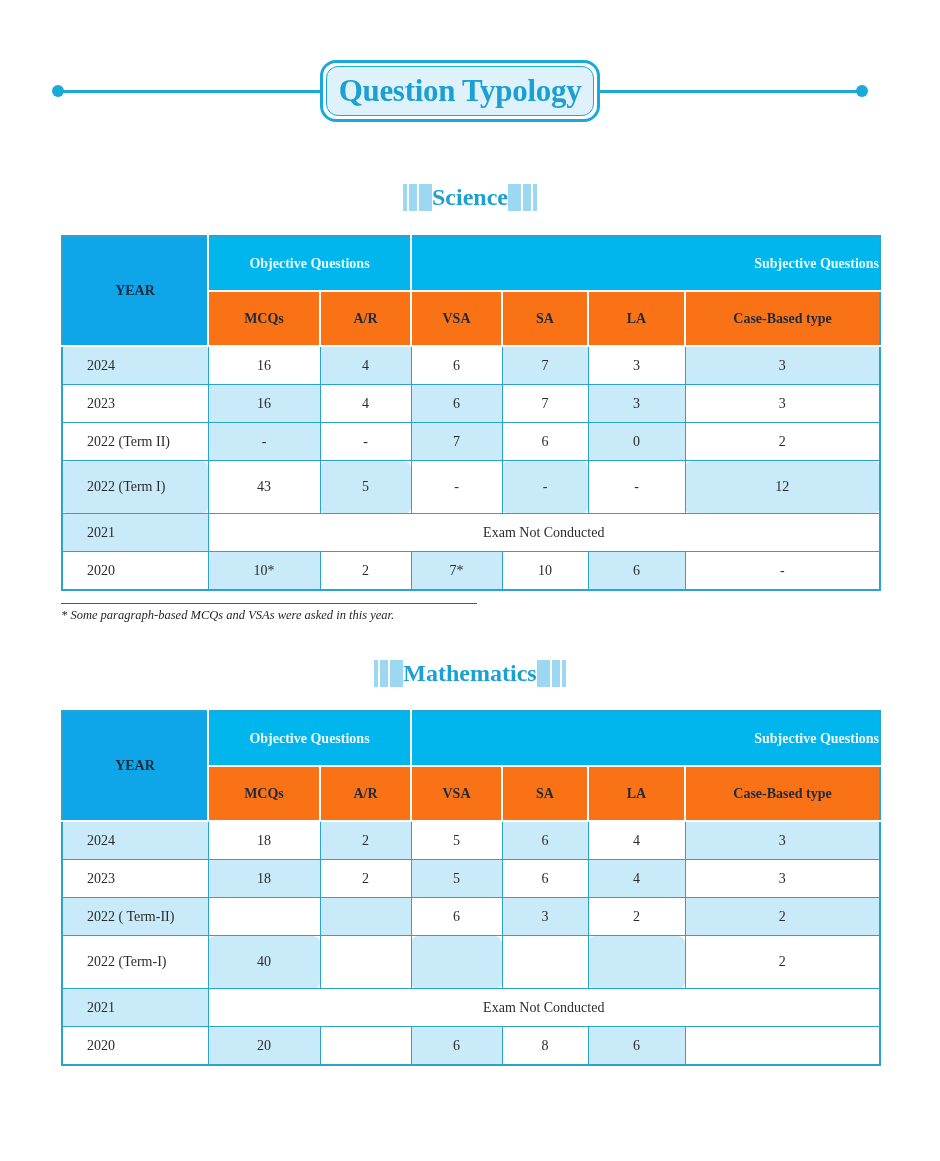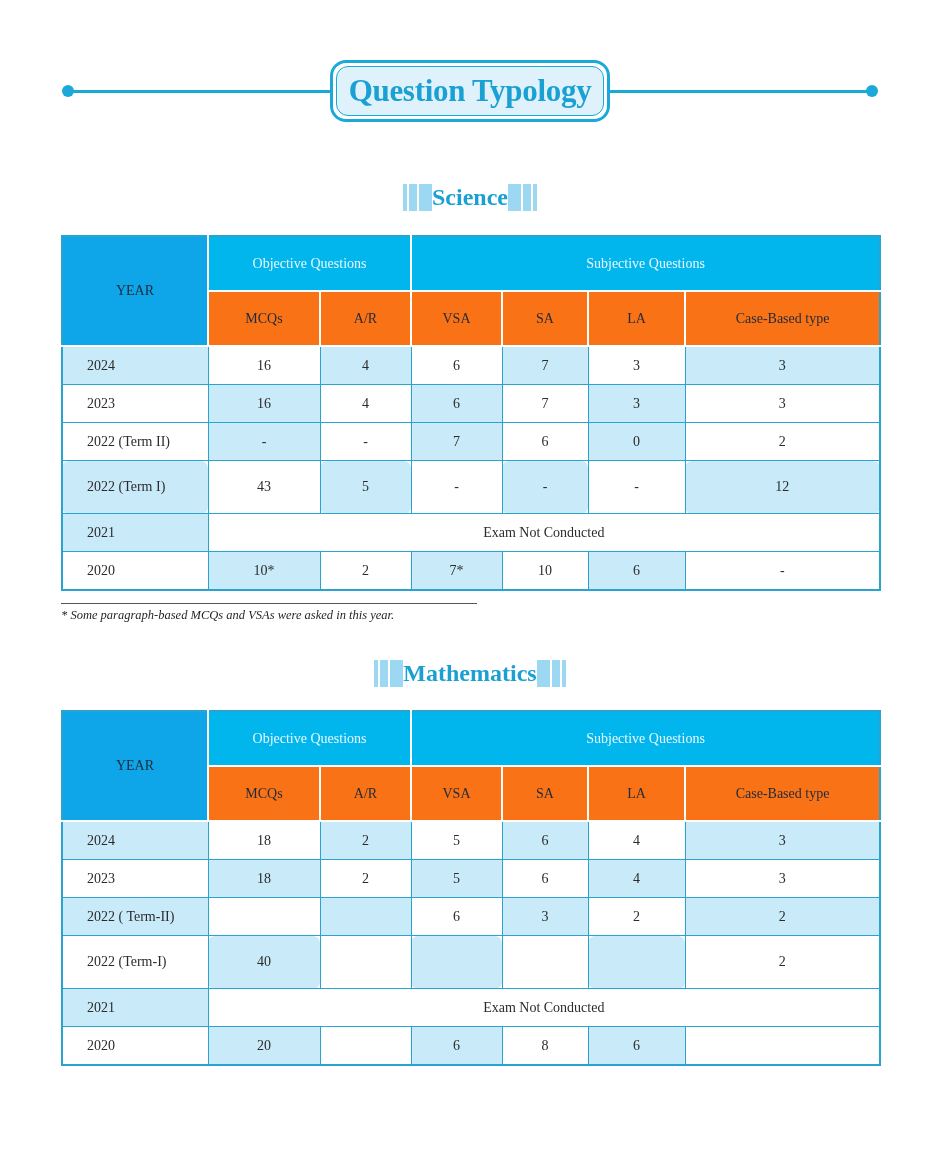--- a/index.html
+++ b/index.html
@@ -12,21 +12,21 @@
     height: 1161px;
     position: relative;
     font-family: "Liberation Serif", "DejaVu Serif", serif;
     color: #231f20;
     overflow: hidden;
   }
 
   
   .banner {
     position: absolute;
-    left: 62px;
+    left: 52px;
     top: 60px;
     width: 816px;
     height: 62px;
   }
   .banner-line {
     position: absolute;
     top: 30px;
     height: 3px;
     background: #1aa9d8;
   }
@@ -116,39 +116,39 @@
   }
   table.typology col.c-year { width: 146px; }
   table.typology col.c-mcq  { width: 112px; }
   table.typology col.c-ar   { width: 91px; }
   table.typology col.c-vsa  { width: 91px; }
   table.typology col.c-sa   { width: 86px; }
   table.typology col.c-la   { width: 97px; }
   table.typology col.c-cb   { width: 195px; }
 
   table.typology th {
-    font-weight: normal;
+    font-weight: bold;
     font-size: 14px;
     color: #1f2a3a;
     text-align: center;
     border: 2px solid #ffffff;
     padding: 0;
   }
   table.typology th.year-head {
     background: #0ea5e9;
     border-left: none;
     border-top: none;
   }
   table.typology th.group-head {
     background: #00b6ed;
     color: #eaf8ff;
     height: 53px;
     border-top: none;
   }
-  table.typology th.group-head:last-child { border-right: none; }
+  table.typology th.group-head:last-child { border-right: none; text-align: right; }
   table.typology th.sub-head {
     background: #f97316;
     height: 53px;
   }
   table.typology tr.subrow th:last-child { border-right: none; }
 
   table.typology td {
     border: 1px solid #2aa3d1;
     text-align: center;
     padding: 0;

